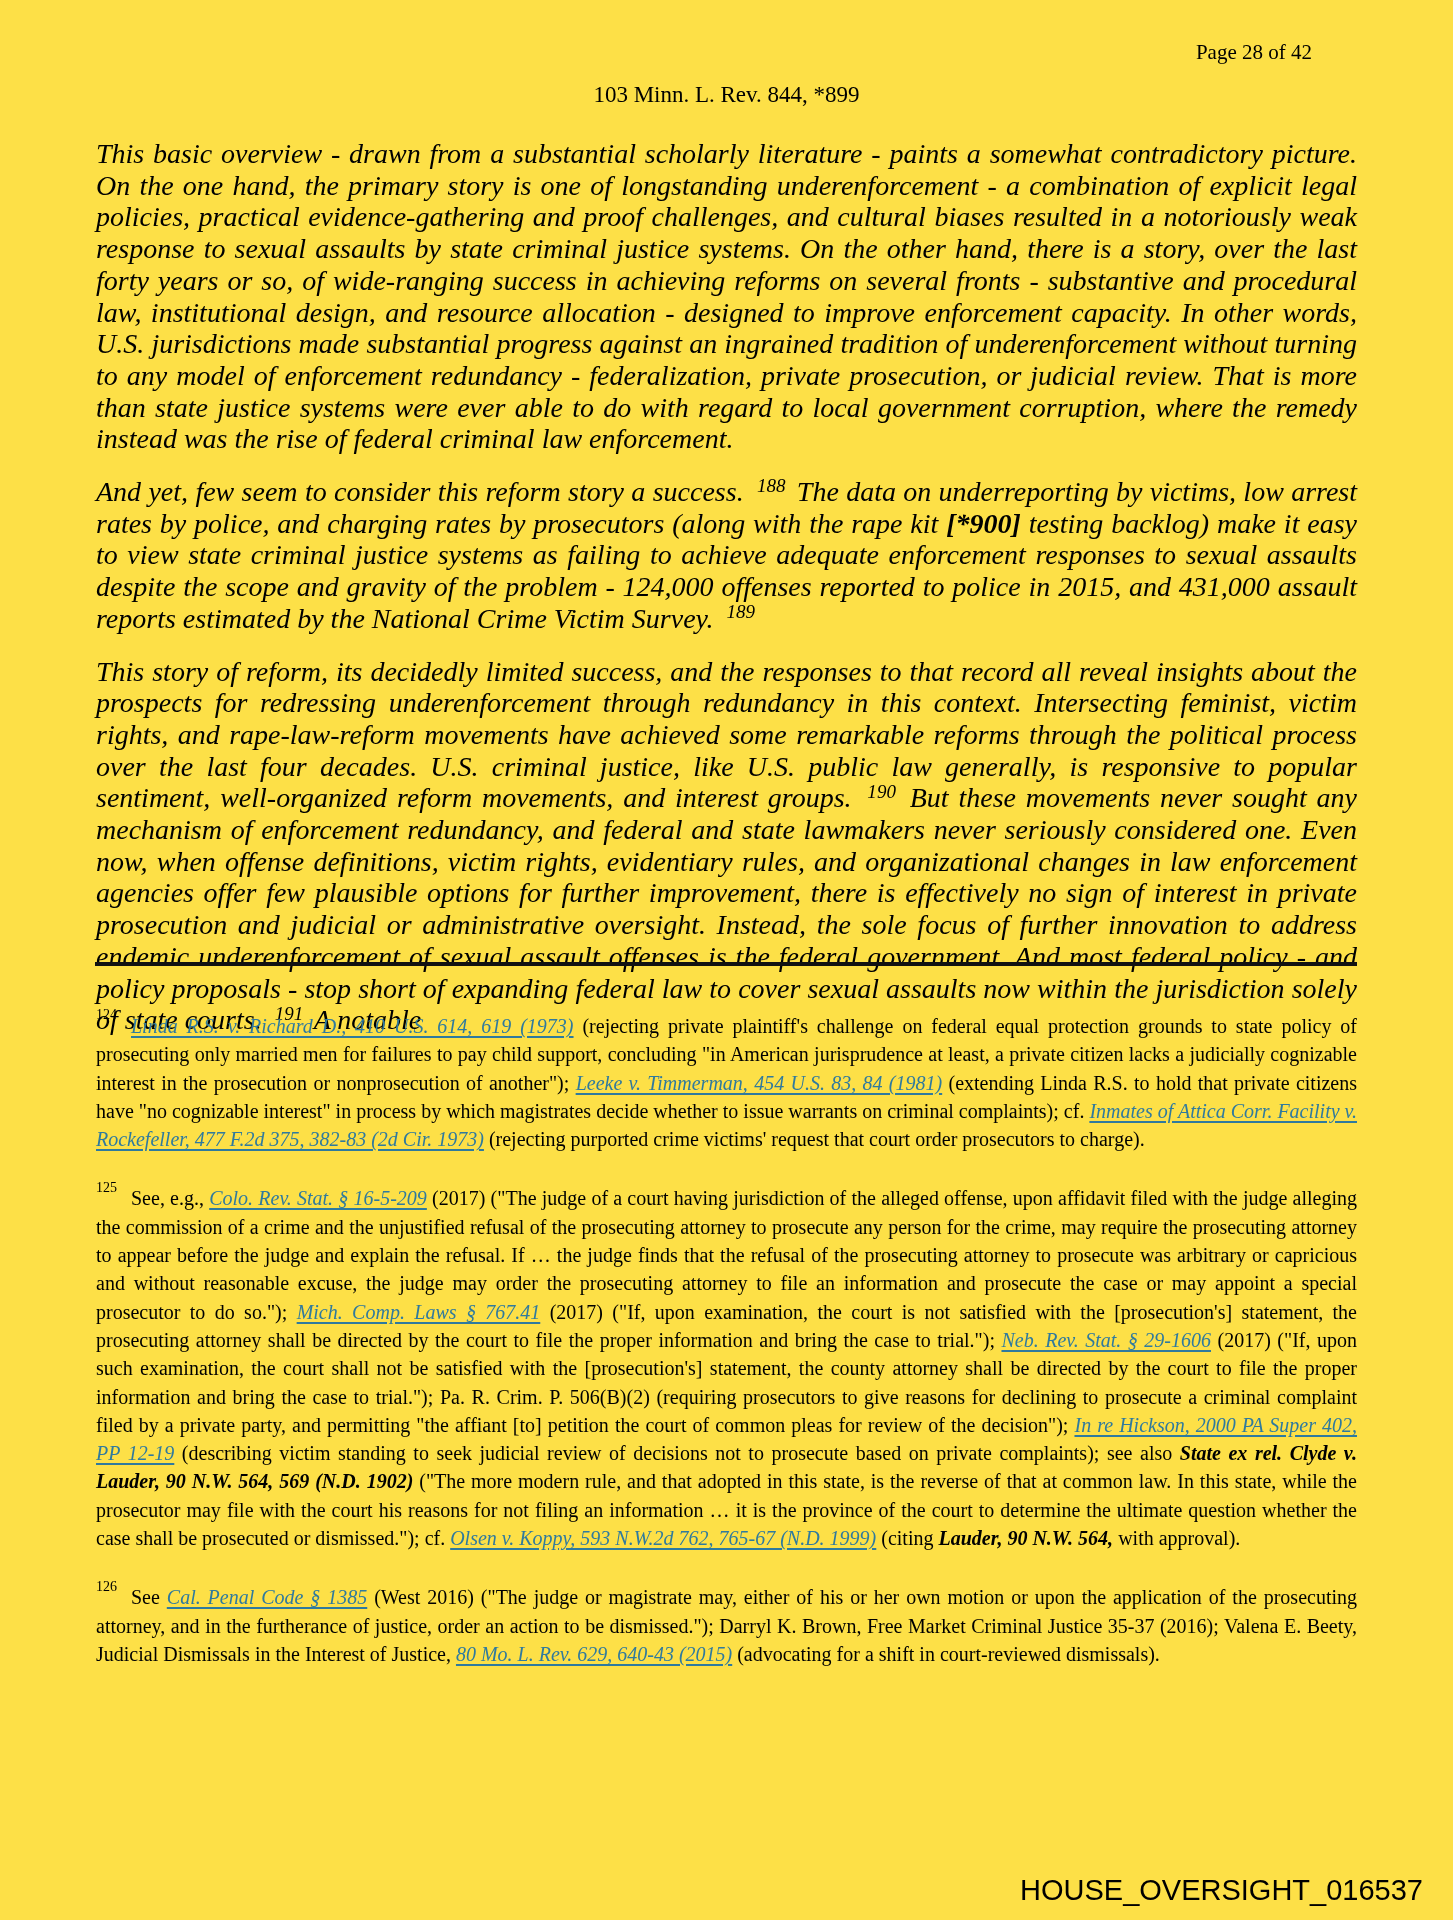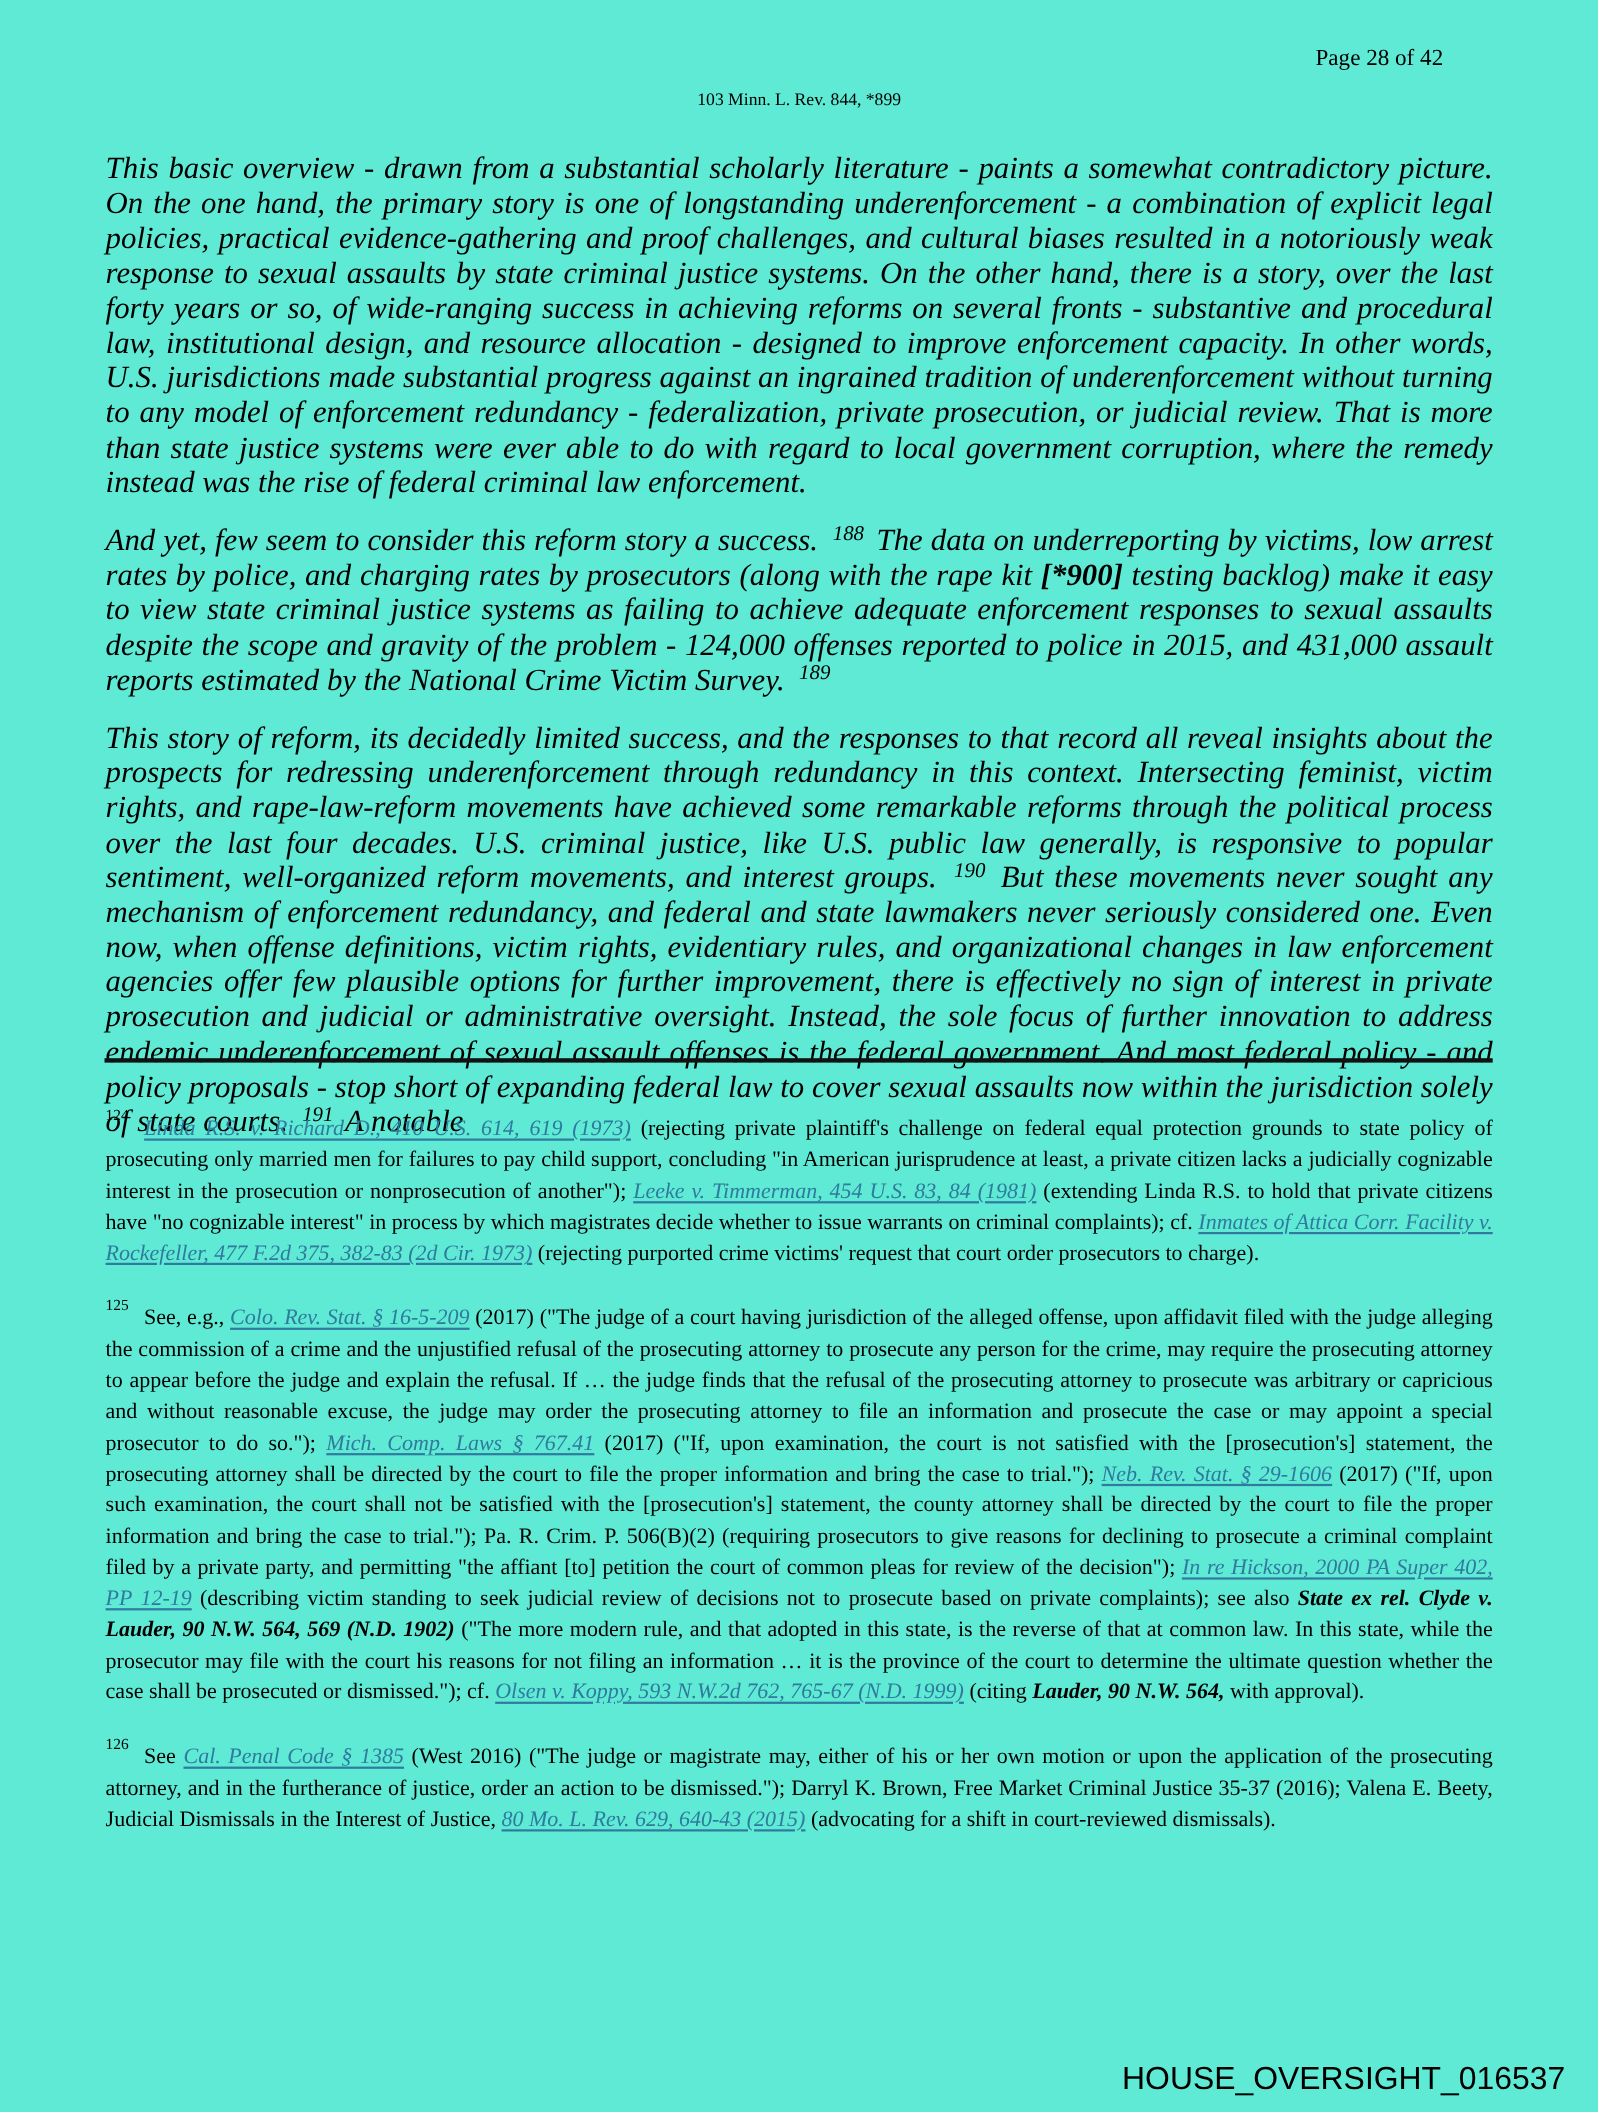--- a/index.html
+++ b/index.html
@@ -4,29 +4,29 @@
 <style>
   * { margin:0; padding:0; box-sizing:border-box; }
   html,body { background:#ffffff; }
   body {
     width:1453px; height:1920px;
     font-family:"Liberation Serif", serif;
     color:#000000;
   }
   .page {
     position:relative; width:1453px; height:1920px;
-    background:#5eead4; overflow:hidden;
+    background:#fde047; overflow:hidden;
   }
   .page-indicator {
     position:absolute; top:40px; right:141px;
     font-size:21px; white-space:nowrap;
   }
   .citation-header {
     position:absolute; top:82px; left:0; width:100%;
-    text-align:center; font-size:16px;
+    text-align:center; font-size:23px;
   }
   .body-text { position:absolute; top:138px; left:96px; width:1261px; }
   .body-para {
     font-size:28px; line-height:31.7px;
     text-align:justify; margin-bottom:21px;font-style:italic;
   }
   .footnote-rule {
     position:absolute; left:95px; top:962px;
     width:1262px; height:4px; background:#121212;
   }

